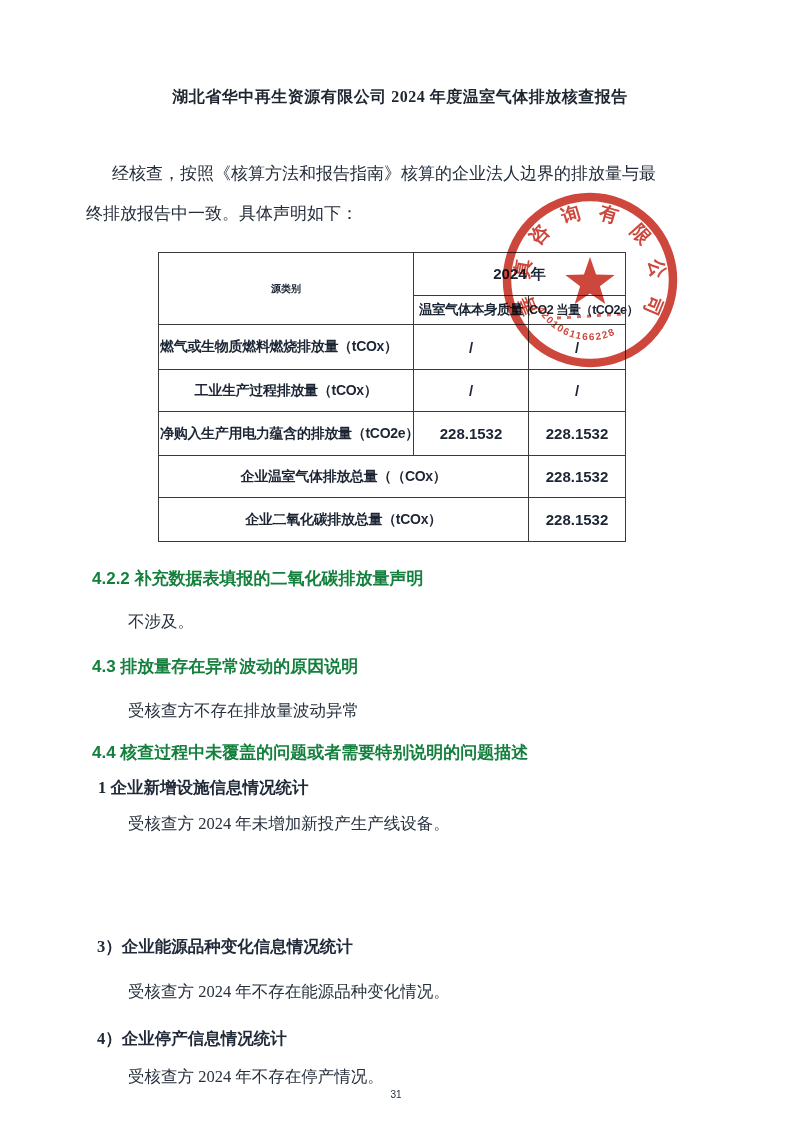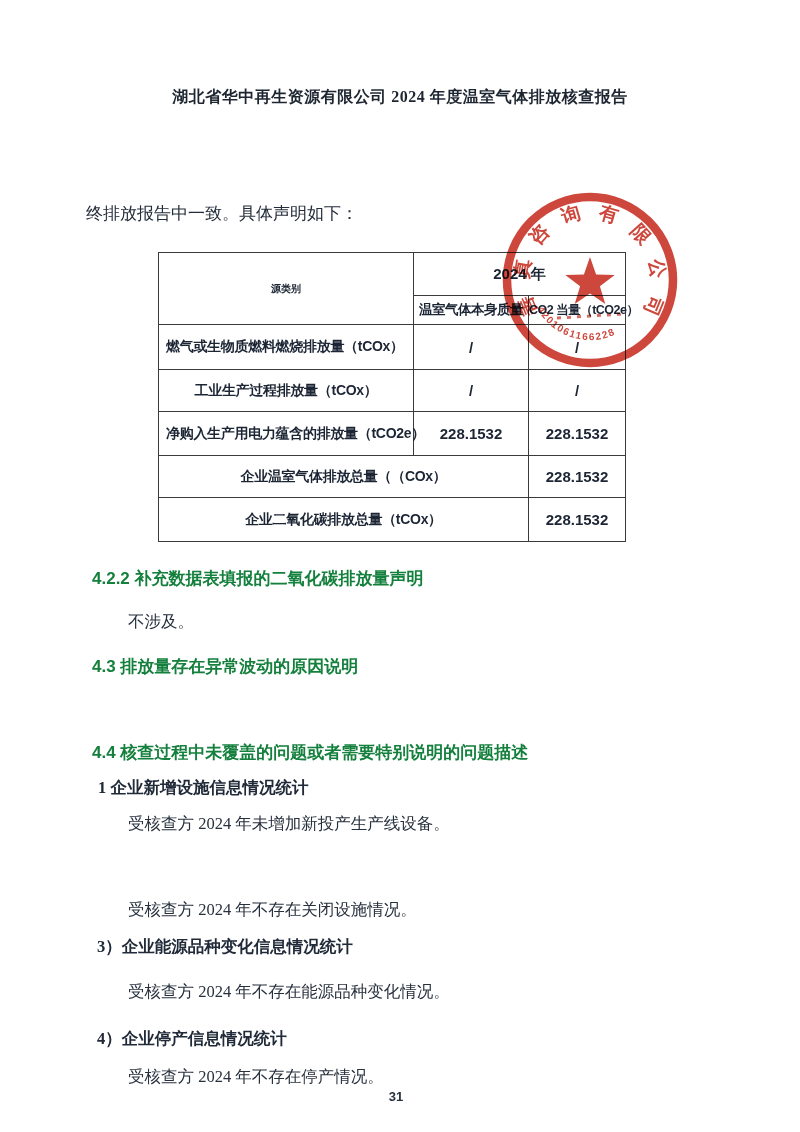--- a/index.html
+++ b/index.html
@@ -30,41 +30,42 @@
   }
   table.decl td {
     border:1px solid #3a3a3a; padding:0; text-align:center;
     vertical-align:middle; font-weight:700; color:#1c2534; overflow:visible;
   }
   td.c-src { font-size:10px; }
   td.c-year { font-size:15px; }
   td.c-sub1 { font-size:13.5px; letter-spacing:-0.5px; }
   td.c-sub2 { font-size:12.5px; white-space:nowrap; letter-spacing:-0.5px; }
   td.c-lbl  { font-size:14px; letter-spacing:-0.3px; white-space:nowrap; }
-  td.c-lbl.left { text-align:left; padding-left:7px; }
+  td.c-lbl.left { text-align:left; padding-left:1px; }
   td.c-val  { font-size:15px; }
 
   .stamp-wrap { left:495px; top:161px; width:190px; height:190px;
     mix-blend-mode:multiply; opacity:0.92; pointer-events:none; }
 
   .smudge { background:rgba(105,110,122,0.16); filter:blur(1.5px); border-radius:3px; }
 
   .page-num {
     left:378px; top:1066px; width:36px; text-align:center;
     font-family:"Liberation Sans","DejaVu Sans",sans-serif;
-    font-size:13px; font-weight:700; color:#27303d;
+    font-size:10px; font-weight:400; color:#27303d;
   }
 </style>
 </head>
 <body>
 
 <div id="page">
 
   <div class="abs doc-title">湖北省华中再生资源有限公司 2024 年度温室气体排放核查报告</div>
 
+  <div class="abs body-line" style="left:112px; top:139px;">经核查，按照《核算方法和报告指南》核算的企业法人边界的排放量与最</div>
   <div class="abs body-line" style="left:86px; top:179px;">终排放报告中一致。具体声明如下：</div>
 
   <table class="decl">
     <colgroup>
         <col style="width:255px">
         <col style="width:115px">
         <col style="width:97px">
       </colgroup>
     <tbody>
         <tr style="height:43px;">
@@ -116,27 +117,27 @@
       <text fill="#c9372b" font-size="10" font-weight="bold" letter-spacing="1.5" font-family="Liberation Sans, DejaVu Sans, sans-serif">
         <textPath href="#arcBottom" startOffset="4">4201061166228</textPath>
       </text>
     </svg>
   </div>
 
   <div class="abs sec-title" style="left:92px; top:544px;">4.2.2 补充数据表填报的二氧化碳排放量声明</div>
   <div class="abs sec-body" style="left:128px; top:588px;">不涉及。</div>
 
   <div class="abs sec-title" style="left:92px; top:632px;">4.3 排放量存在异常波动的原因说明</div>
+  <div class="abs sec-body" style="left:128px; top:677px;">受核查方不存在排放量波动异常</div>
 
   <div class="abs sec-title" style="left:92px; top:718px;">4.4 核查过程中未覆盖的问题或者需要特别说明的问题描述</div>
 
   <div class="abs item-head" style="left:98px; top:754px;">1 企业新增设施信息情况统计</div>
   <div class="abs sec-body" style="left:128px; top:790px;">受核查方 2024 年未增加新投产生产线设备。</div>
 
-  <div class="abs sec-body" style="left:128px; top:876px;">受核查方 2024 年不存在关闭设施情况。</div>
 
   <div class="abs item-head" style="left:97px; top:913px;">3）企业能源品种变化信息情况统计</div>
   <div class="abs sec-body" style="left:128px; top:958px;">受核查方 2024 年不存在能源品种变化情况。</div>
 
   <div class="abs item-head" style="left:97px; top:1005px;">4）企业停产信息情况统计</div>
   <div class="abs sec-body" style="left:128px; top:1043px;">受核查方 2024 年不存在停产情况。</div>
 
   <div class="abs page-num">31</div>
 
   <div class="abs smudge" style="left:88px; top:1124px; width:180px; height:6px;"></div>

